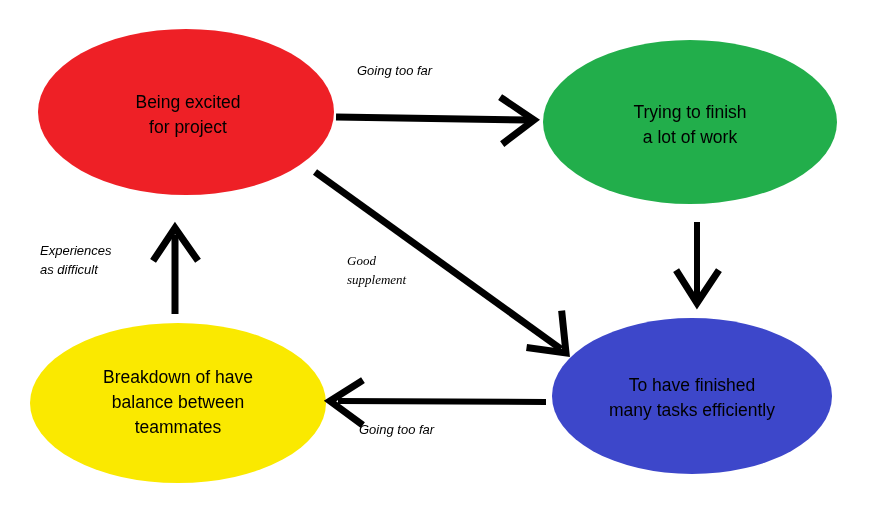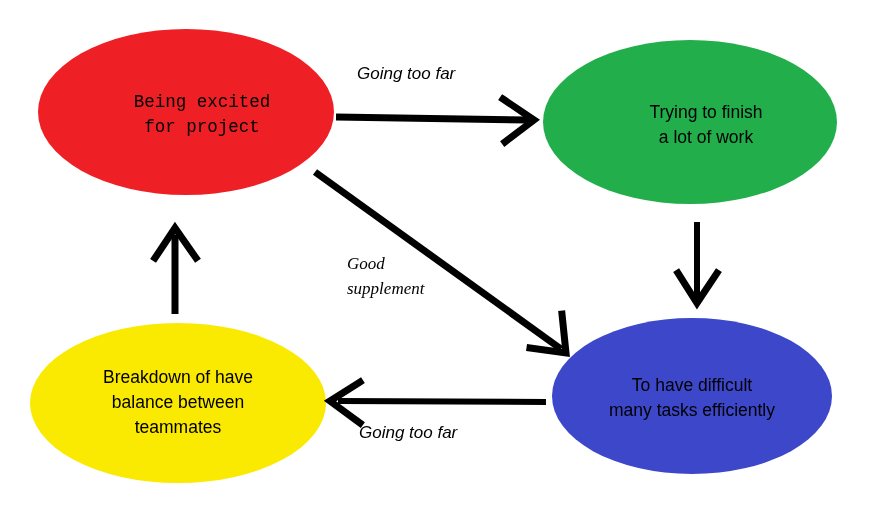--- a/index.html
+++ b/index.html
@@ -33,21 +33,21 @@
     font-size: 17.5px;
     line-height: 1.42;
     white-space: pre-line;
     pointer-events: none;
   }
   .edge-label {
     position: absolute;
     color: #000000;
     font-family: "Liberation Sans", sans-serif;
     font-style: italic;
-    font-size: 17px;
+    font-size: 13px;
     line-height: 1.45;
     white-space: pre-line;
   }
 </style>
 </head>
 <body>
 
 <div id="canvas">
 
   <svg id="diagram-svg" viewBox="0 0 870 525" xmlns="http://www.w3.org/2000/svg">
@@ -79,35 +79,37 @@
       <path d="M 175 314 L 175 235" stroke="#000000" stroke-width="7" fill="none"></path>
       <path d="M 155 258 L 175 228 L 196 258" stroke="#000000" stroke-width="7" fill="none" stroke-linecap="square" stroke-linejoin="miter"></path>
     </g>
 
     <g>
       <path d="M 315 172 L 561 349" stroke="#000000" stroke-width="7" fill="none"></path>
       <path d="M 530 348 L 566 353 L 562 314" stroke="#000000" stroke-width="7" fill="none" stroke-linecap="square" stroke-linejoin="miter"></path>
     </g>
   </svg>
 
-  <div class="node-label" style="left:82px; top:90px; width:240px;font-family:Liberation Mono, monospace;">Being excited
+  <div class="node-label" style="left:68px; top:90px; width:240px;">Being excited
 for project</div>
 
-  <div class="node-label" style="left:586px; top:100px; width:240px;">Trying to finish
+  <div class="node-label" style="left:570px; top:100px; width:240px;">Trying to finish
 a lot of work</div>
 
-  <div class="node-label" style="left:562px; top:373px; width:260px;">To have difficult
+  <div class="node-label" style="left:562px; top:373px; width:260px;">To have finished
 many tasks efficiently</div>
 
   <div class="node-label" style="left:58px; top:365px; width:240px;">Breakdown of have
 balance between
 teammates</div>
 
   <div class="edge-label" style="left:357px; top:62px; text-align:left;">Going too far</div>
 
 
   <div class="edge-label" style="left:359px; top:421px; text-align:left;">Going too far</div>
 
+  <div class="edge-label" style="left:40px; top:242px; text-align:left;">Experiences
+as difficult</div>
 
   <div class="edge-label" style="left:347px; top:252px; text-align:left;font-family:Liberation Serif, serif;">Good
 supplement</div>
 
 </div>
 
 </body></html>

